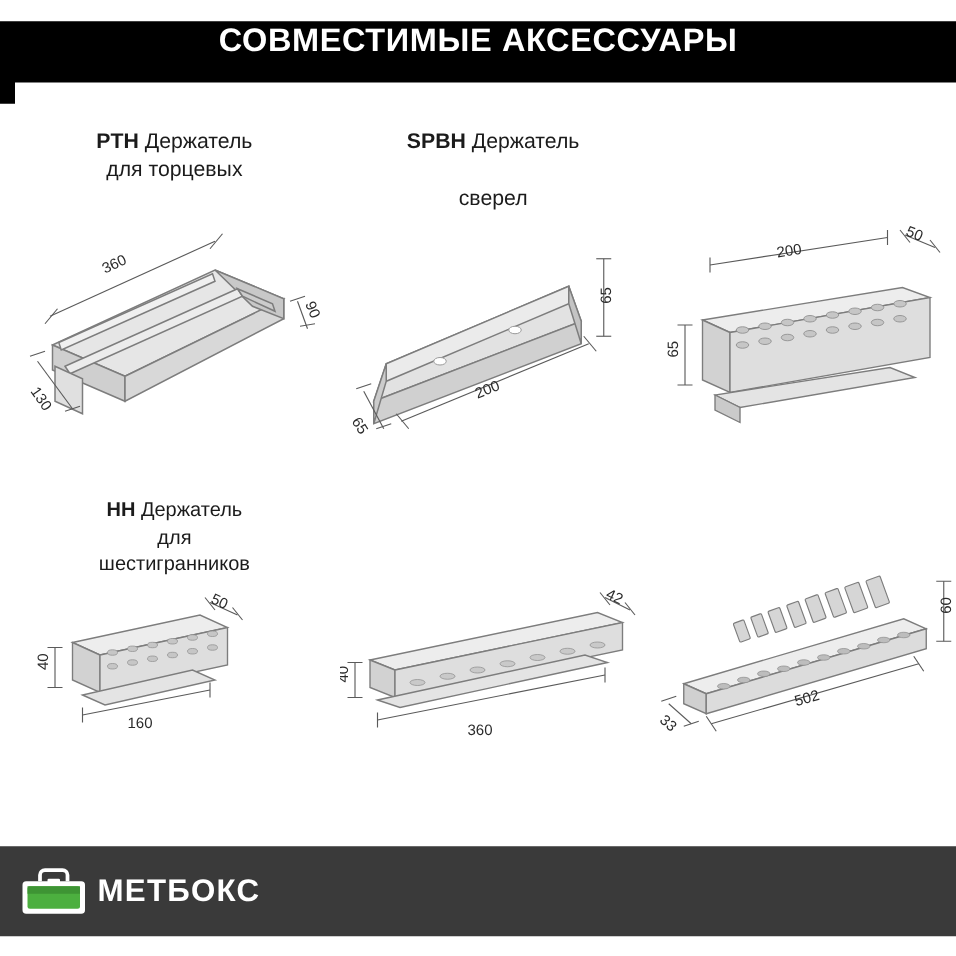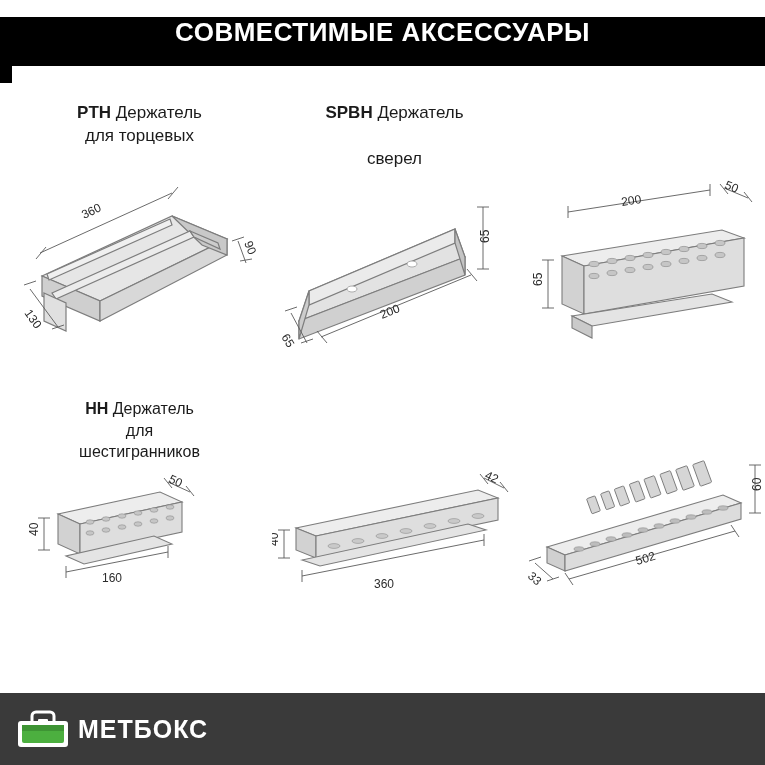--- a/index.html
+++ b/index.html
@@ -42,21 +42,21 @@
     margin-top:36px;
   }
   .cell.row2 .cap{margin-top:32px;font-size:16px;}
   .code{font-weight:bold;}
   .art{
     position:absolute;left:0;right:0;
     height:175px;
   }
   .art svg{display:block;margin:0 auto;}
   .footer{
-    position:absolute;left:0;top:693px;width:765px;height:72px;
+    position:absolute;left:0;top:677px;width:765px;height:72px;
     background:#3a3a3a;
     display:flex;align-items:center;
   }
   .logo{
     margin-left:14px;
     display:flex;align-items:center;
   }
   .logo-box{
     width:58px;height:44px;position:relative;margin-right:6px;
   }

